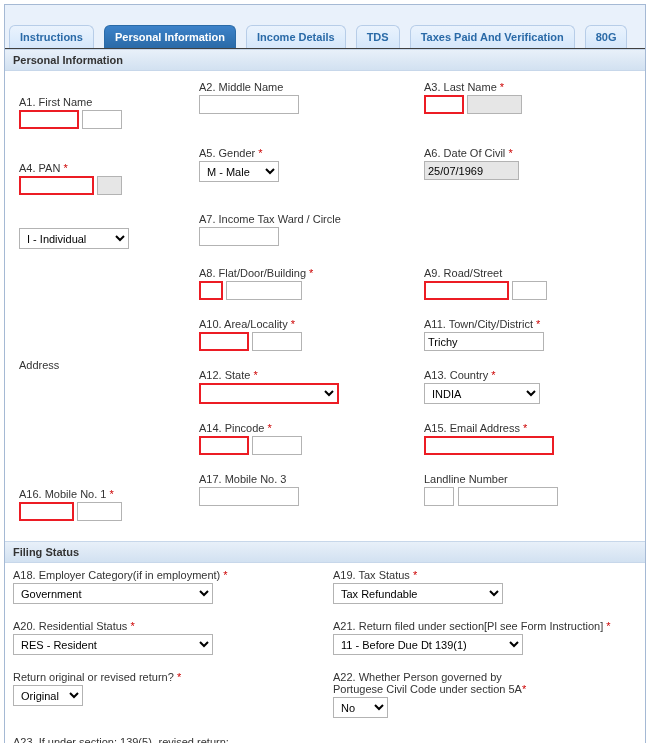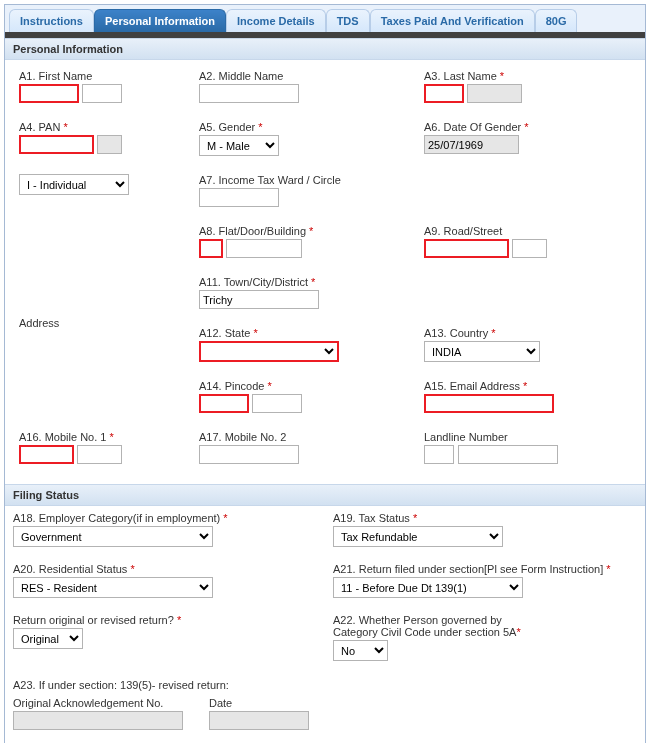--- a/index.html
+++ b/index.html
@@ -11,24 +11,24 @@
     color: #333;
     background: #fff;
   }
   .page {
     width: 642px;
     border: 1px solid #a5b9d4;
   }
   
   .tabs {
     display: flex;
-    gap: 0;
-    padding: 4px 4px 0 4px;
+    gap: 10px;
+    padding: 20px 4px 0 4px;
     background: #e9f1fb;
-    border-bottom: 6px solid #404040;
+    border-bottom: 1px solid #404040;
   }
   .tab {
     padding: 5px 10px;
     border-radius: 6px 6px 0 0;
     background: linear-gradient(#eaf3fd, #d5e7fb);
     border: 1px solid #b7cde8;
     border-bottom: none;
     color: #2a6aa7;
     font-weight: bold;
     cursor: pointer;
@@ -64,21 +64,21 @@
     height: 19px;
     padding: 1px 3px;
   }
   input.ro { background: #e6e6e6; }
   select {
     height: 21px;
   }
   .hl {
     border: 2px solid #ec1c24 !important;
   }
-  .col-a { width: 180px; padding: 4px 8px; }
+  .col-a { width: 180px; padding: 4px 8px; margin-top: 15px; }
   .col-b { width: 225px; padding: 4px 8px; }
   .col-c { flex: 1; padding: 4px 8px; }
   .row3 { display: flex; }
   .row3 .col-a, .row3 .col-b, .row3 .col-c { }
   .fgroup { margin-bottom: 10px; }
   .addr-row {
     display: flex;
   }
   .addr-label {
     width: 180px;
@@ -159,21 +159,21 @@
       <div class="col-b">
         <div class="fgroup">
           <span class="lbl"><span>A5. Gender</span> <span class="req">*</span></span>
           <select style="width:80px">
             <option>M - Male</option>
           </select>
         </div>
       </div>
       <div class="col-c">
         <div class="fgroup">
-          <span class="lbl"><span>A6. Date Of Gender</span> <span class="req">*</span></span>
+          <span class="lbl"><span>A6. Date Of Civil</span> <span class="req">*</span></span>
           <input type="text" class="ro" readonly="" style="width: 95px;" value="25/07/1969">
         </div>
       </div>
     </div>
 
     <div class="row3">
       <div class="col-a">
         <div class="fgroup">
           <select style="width:110px">
             <option>I - Individual</option>
@@ -206,20 +206,27 @@
           <div>
             <div class="fgroup">
               <span class="lbl">A9. Road/Street</span>
               <input type="text" class="hl" style="width: 85px;">
               <input type="text" style="width: 35px;">
             </div>
           </div>
         </div>
 
         <div class="addr-two">
+          <div>
+            <div class="fgroup">
+              <span class="lbl"><span>A10. Area/Locality</span> <span class="req">*</span></span>
+              <input type="text" class="hl" style="width: 50px;">
+              <input type="text" style="width: 50px;">
+            </div>
+          </div>
           <div>
             <div class="fgroup">
               <span class="lbl"><span>A11. Town/City/District</span> <span class="req">*</span></span>
               <input type="text" style="width: 120px;" value="Trichy">
             </div>
           </div>
         </div>
 
         <div class="addr-two">
           <div>
@@ -261,21 +268,21 @@
     <div class="row3">
       <div class="col-a">
         <div class="fgroup">
           <span class="lbl"><span>A16. Mobile No. 1</span> <span class="req">*</span></span>
           <input type="text" class="hl" style="width: 55px;">
           <input type="text" style="width: 45px;">
         </div>
       </div>
       <div class="col-b">
         <div class="fgroup">
-          <span class="lbl">A17. Mobile No. 2</span>
+          <span class="lbl">A17. Mobile No. 3</span>
           <input type="text" style="width: 100px;">
         </div>
       </div>
       <div class="col-c">
         <div class="fgroup">
           <span class="lbl">Landline Number</span>
           <div class="ll-pair">
             <input type="text" style="width: 30px;">
             <input type="text" style="width: 100px;">
           </div>
@@ -320,21 +327,21 @@
 
     <div class="fgrid">
       <div class="fcol">
         <span class="lbl"><span>Return original or revised return?</span> <span class="req">*</span></span>
         <select style="width:70px">
           <option>Original</option>
         </select>
       </div>
       <div class="fcol">
         <span class="lbl" style="margin-bottom:0">A22. Whether Person governed by</span>
-        <span class="lbl"><span>Category Civil Code under section 5A</span><span class="req">*</span></span>
+        <span class="lbl"><span>Portugese Civil Code under section 5A</span><span class="req">*</span></span>
         <select style="width:55px">
           <option>No</option>
         </select>
       </div>
     </div>
 
     <div class="a23-head">
       <span class="lbl">A23. If under section: 139(5)- revised return:</span>
     </div>
     <div class="a23-row">

